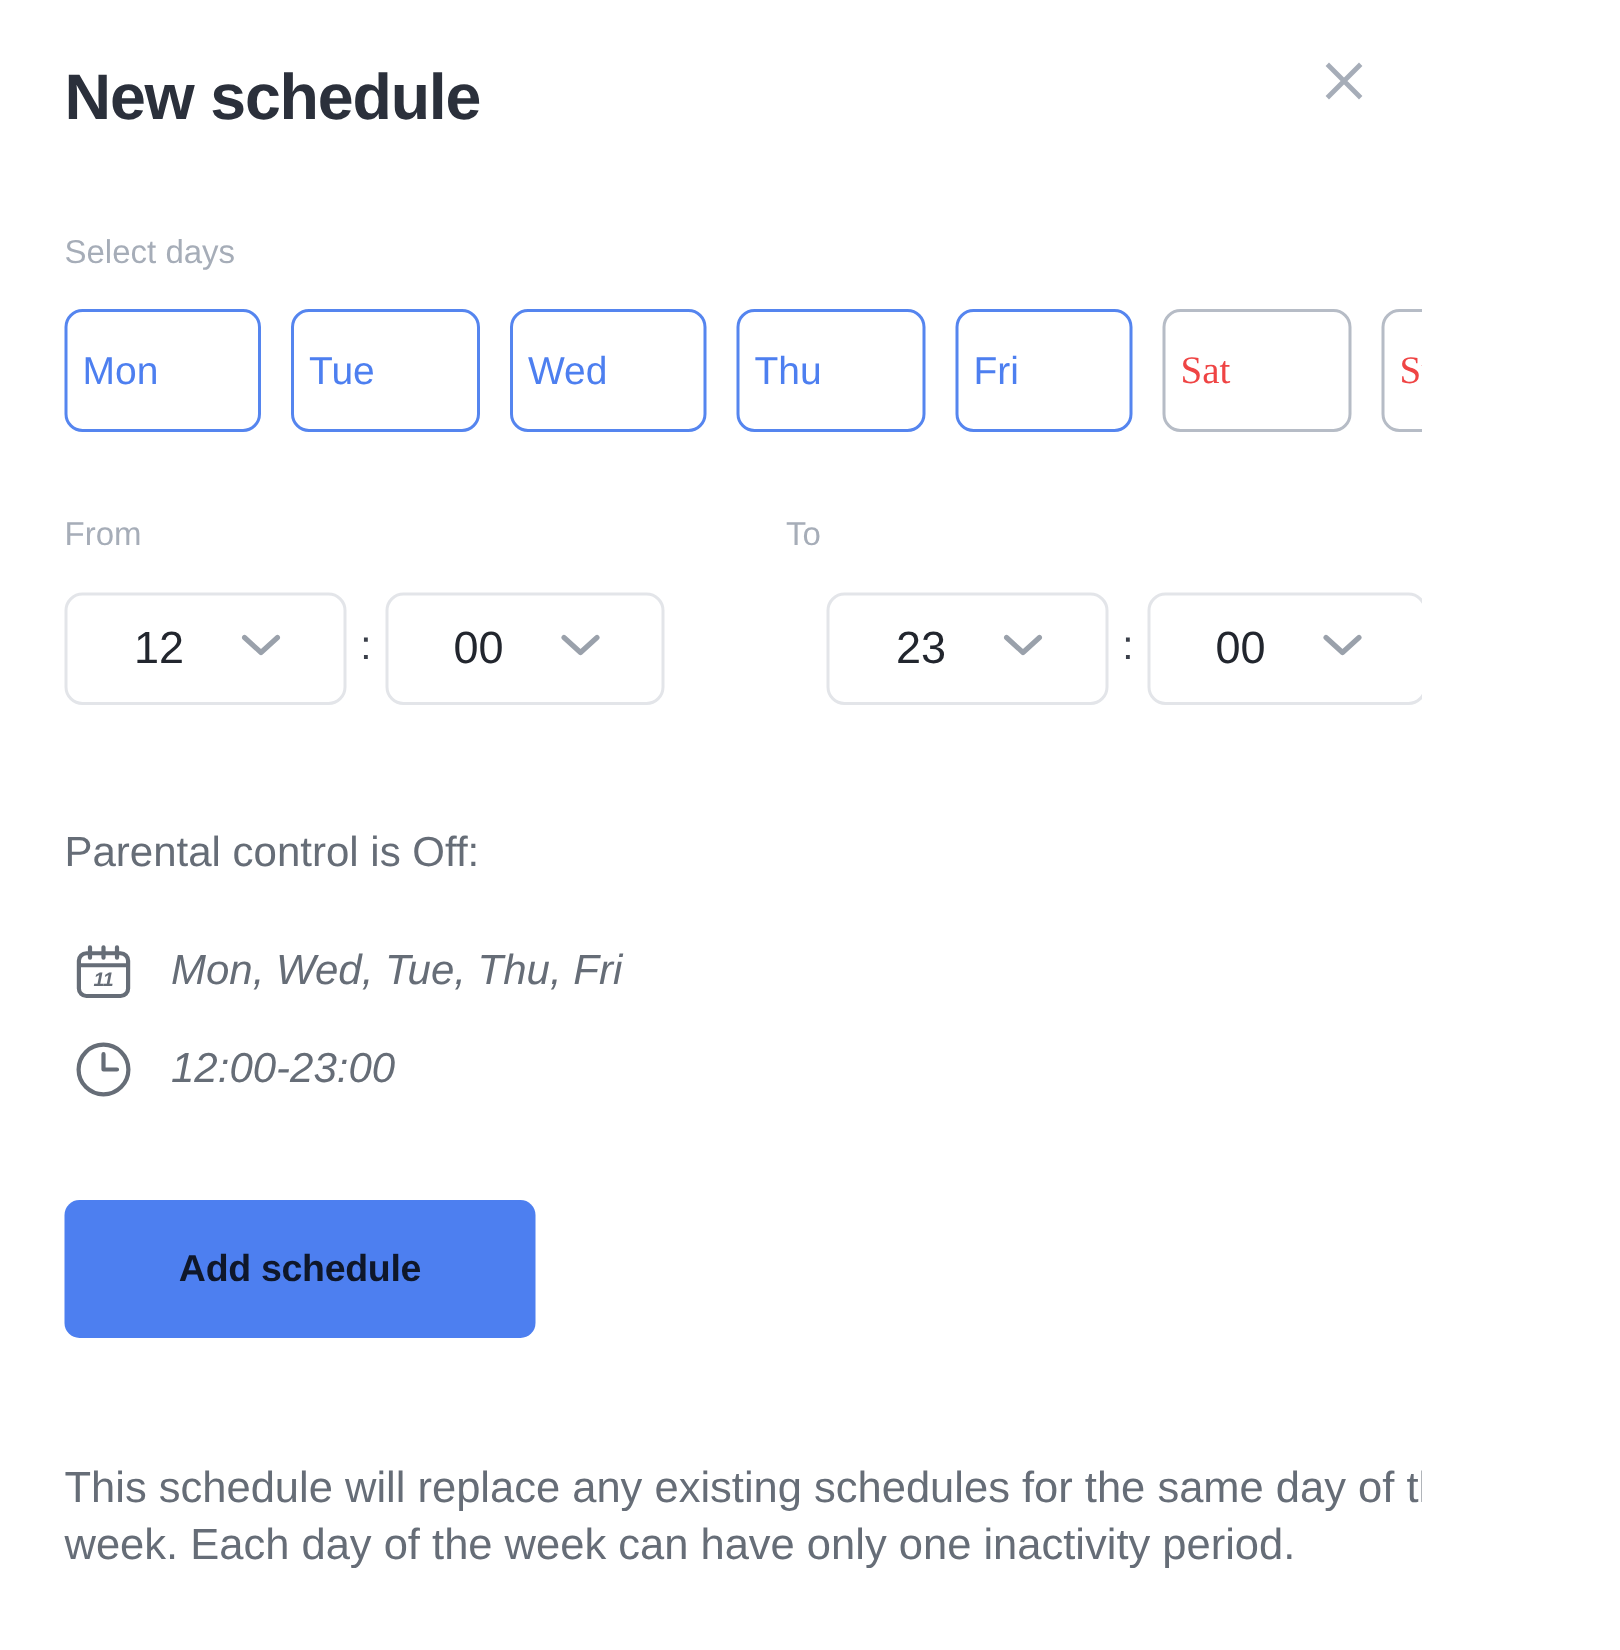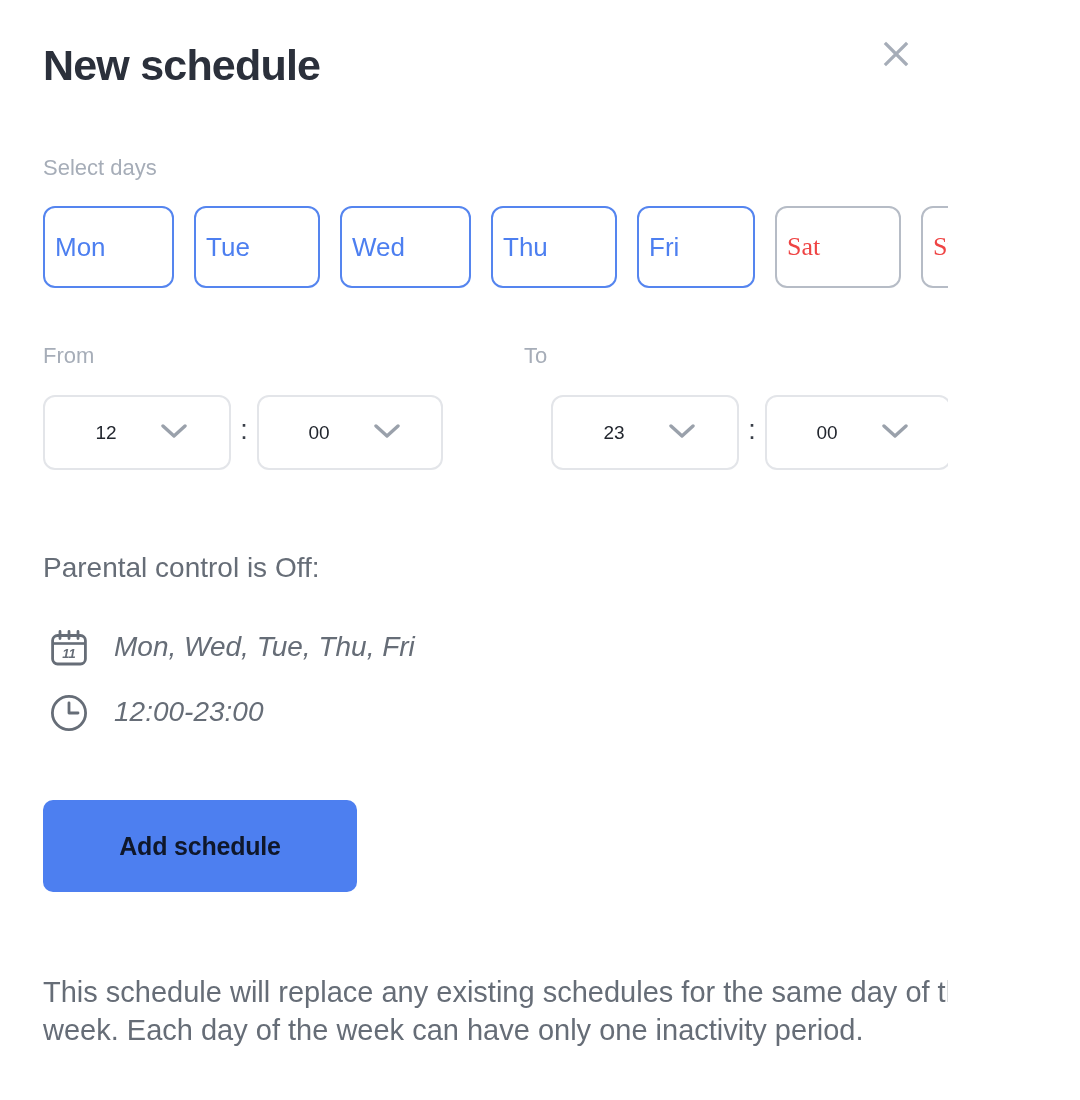--- a/index.html
+++ b/index.html
@@ -111,21 +111,21 @@
     background: #ffffff;
     display: flex;
     align-items: center;
     justify-content: center;
     gap: 36px;
     cursor: pointer;
     position: relative;
   }
   .select-box.narrow { width: 186px; }
   .select-value {
-    font-size: 19px;
+    font-size: 30px;
     color: #22262e;
     line-height: 1;
     min-width: 38px;
     text-align: center;
   }
   .chev { display: block; }
 
   .colon {
     font-size: 27px;
     color: #3a3f49;

